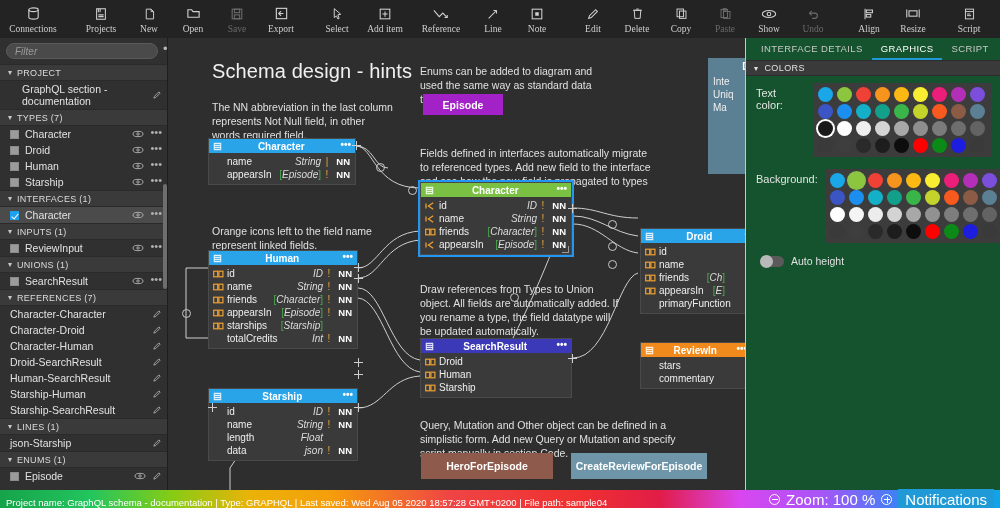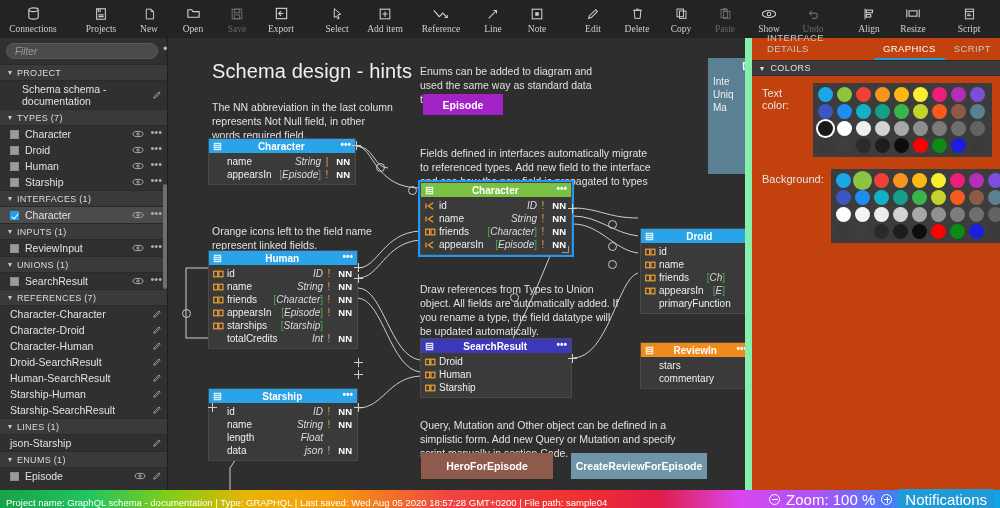--- a/index.html
+++ b/index.html
@@ -134,21 +134,21 @@
   }
   .cross::before, .cross::after {
     content:""; position:absolute; background:#cfcfcf;
   }
   .cross::before { left:4px; top:0; width:1px; height:9px; }
   .cross::after { top:4px; left:0; height:1px; width:9px; }
 
   
   #rpanel {
     position:absolute; right:0; top:38px; width:255px; bottom:18px;
-    background:#c2410c; border-left:7px solid #86efac;
+    background:#14532d; border-left:1px solid #86efac;
   }
   #rtabs { height:22px; display:flex; align-items:flex-end; gap:0; padding-left:6px; }
   .rtab {
     font-size:9.5px; letter-spacing:.4px; color:#c8c8c8; padding:0 9px 4px 9px;
     border-bottom:2px solid transparent; cursor:default;
   }
   .rtab.active { color:#fff; border-bottom-color:#1f9ad6; }
   .sectHdr {
     height:16px; display:flex; align-items:center; gap:6px; padding-left:8px;
     font-size:9px; letter-spacing:.4px; color:#e0e0e0;
@@ -411,21 +411,21 @@
   <div id="filterbar">
     <input id="filterinput" placeholder="Filter" style="">
     <span class="dots3">•••</span>
   </div>
   <div id="tree">
       <div class="grp">
         <span class="chev">▾</span>
         <span class="gl">PROJECT</span>
       </div>
       <div class="row proj">
-        <span class="nm">Schema schema - documentation</span>
+        <span class="nm">GraphQL section - documentation</span>
         <span class="pen">
           <svg width="10" height="10" viewBox="0 0 16 16">
             <path d="M3 13l1-3 7-7 2 2-7 7z" stroke="#b8b8b8" fill="none" stroke-width="1.3"></path>
           </svg>
         </span>
       </div>
       <div class="grp">
         <span class="chev">▾</span>
         <span class="gl">TYPES (7)</span>
       </div>
@@ -1165,20 +1165,24 @@
         <div class="sw" style="background: rgb(42, 42, 42);"></div>
         <div class="sw" style="background: rgb(29, 29, 29);"></div>
         <div class="sw" style="background: rgb(13, 13, 13);"></div>
         <div class="sw" style="background: rgb(254, 0, 0);"></div>
         <div class="sw" style="background: rgb(12, 138, 23);"></div>
         <div class="sw" style="background: rgb(29, 29, 224);"></div>
         <div class="sw" style="background: rgb(58, 58, 58);"></div>
       </div>
   </div>
 
+  <div class="toggleRow">
+    <div class="toggle"></div>
+    <div class="toggleLab">Auto height</div>
+  </div>
 </div>
 
 <div id="status">
   <div id="statusGrad"></div>
   <div id="statusLeft">Project name: GraphQL schema - documentation   | Type: GRAPHQL | Last saved: Wed Aug 05 2020 18:57:28 GMT+0200   | File path: sample04</div>
   <div id="statusRight">
     <span class="zicon"></span>
     <span>Zoom: 100 %</span>
     <span class="zicon plus"></span>
     <span id="notifbtn">Notifications</span>

